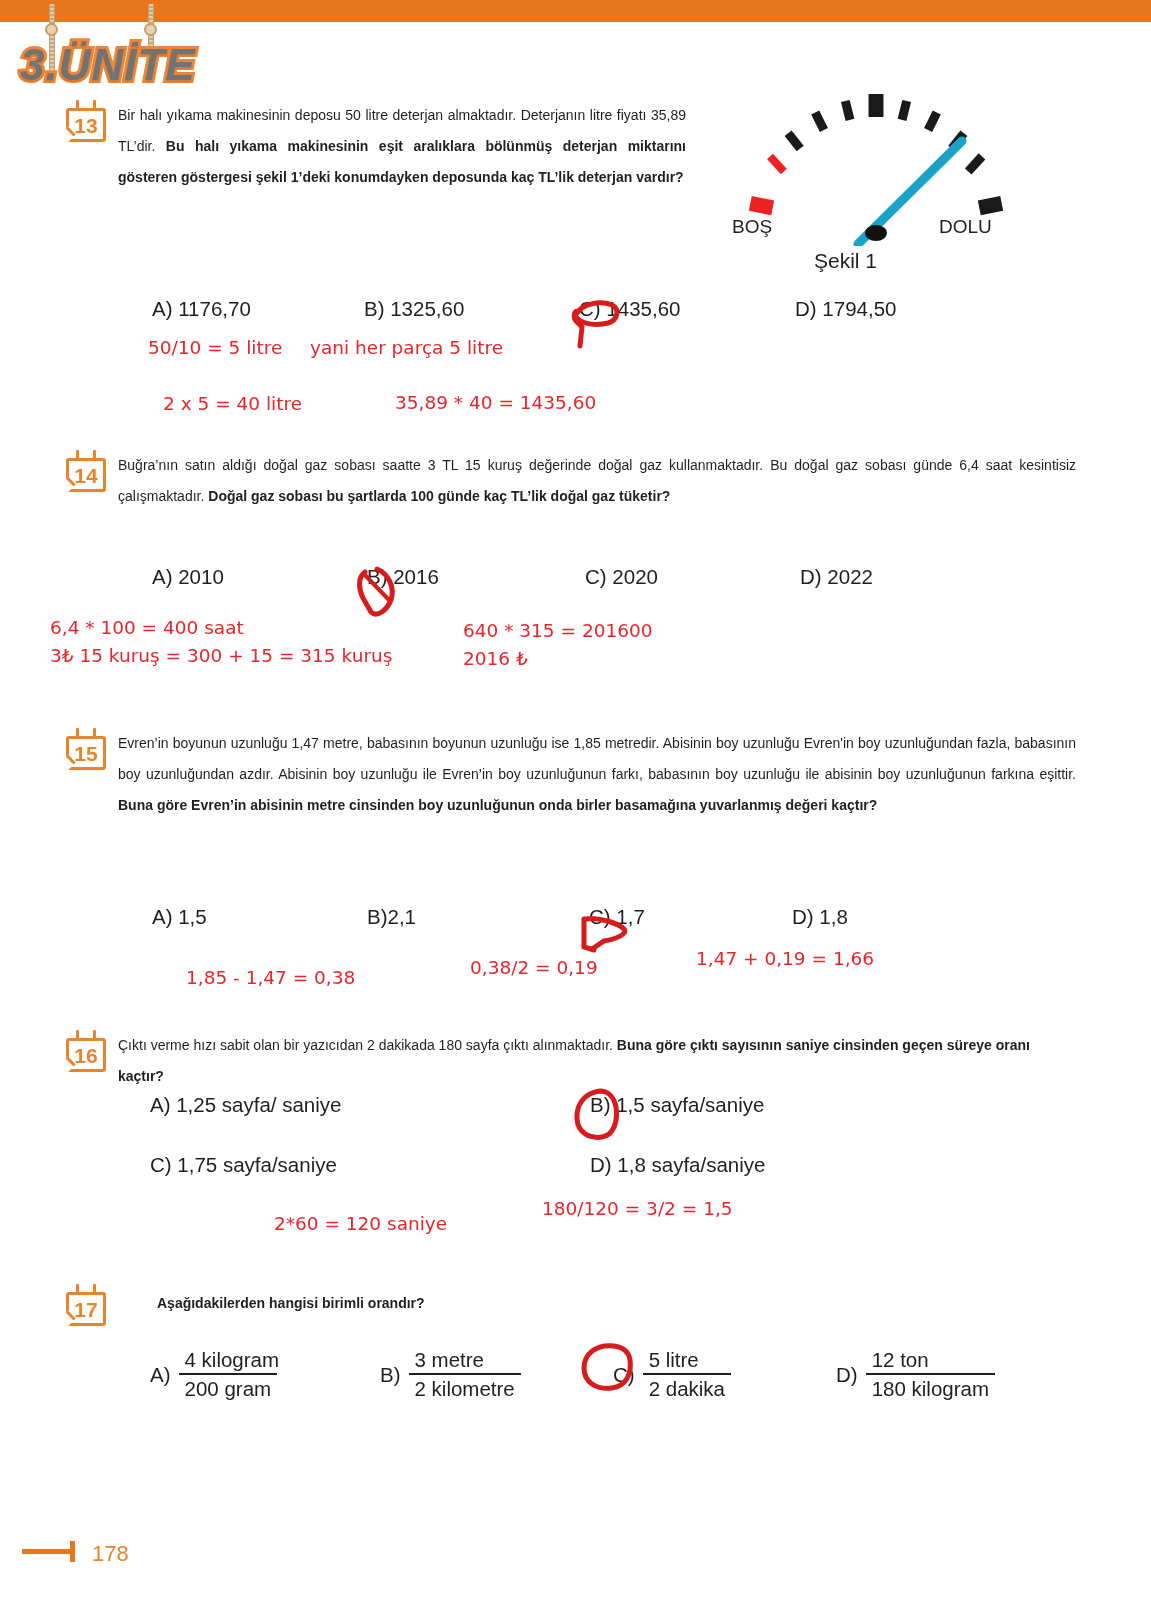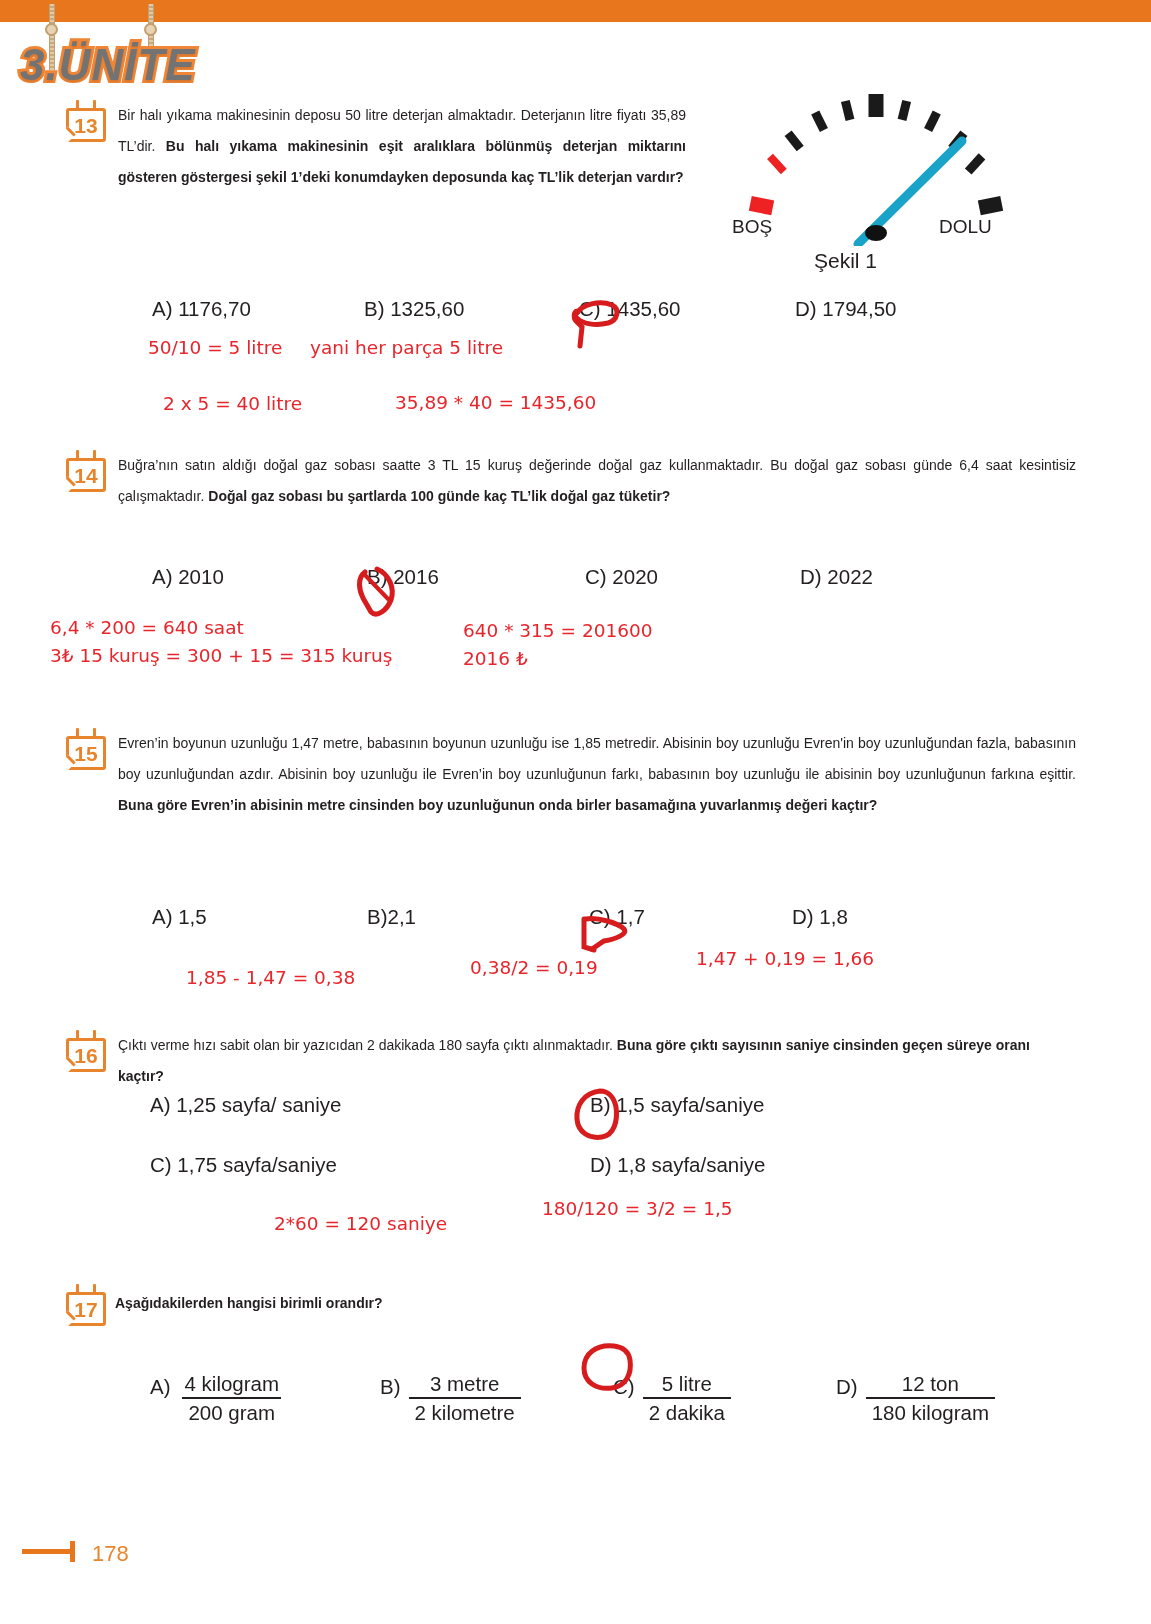--- a/index.html
+++ b/index.html
@@ -130,22 +130,21 @@
   
   .mark { position: absolute; pointer-events: none; }
 
   
   .frac-row { position: absolute; display: flex; align-items: center; font-size: 20.5px; }
   .frac-item { display: flex; align-items: center; margin-right: 18px; }
   .frac-letter { margin-right: 8px; }
   .frac {
     display: inline-flex;
     flex-direction: column;
-    align-items: center;
-    margin-top: 24px;
+    align-items: flex-start;
   }
   .frac .num { padding: 0 6px 1px 6px; }
   .frac .den { padding: 2px 6px 0 6px; border-top: 2px solid #231f20; }
 
   
   .footer-line {
     position: absolute;
     left: 22px; bottom: 70px;
     width: 52px; height: 5px;
     background: #e8761d;
@@ -248,21 +247,21 @@
   <span class="opt" style="width:218px;">B) 2016</span>
   <span class="opt" style="width:215px;">C) 2020</span>
   <span class="opt">D) 2022</span>
 </div>
 
 <svg class="mark" style="left:355px; top:560px;" width="55" height="60">
   <path d="M10 12 C2 18, 4 30, 8 38 L16 52 C22 58, 32 50, 36 40 C40 28, 34 14, 22 9" stroke="#d61c1c" stroke-width="5" fill="none" stroke-linecap="round"></path>
   <path d="M9 14 L34 40" stroke="#d61c1c" stroke-width="4" fill="none" stroke-linecap="round"></path>
 </svg>
 
-<span class="note" style="left:50px; top:617px;">6,4 * 200 = 640 saat</span>
+<span class="note" style="left:50px; top:617px;">6,4 * 100 = 400 saat</span>
 <span class="note" style="left:50px; top:645px;">3₺ 15 kuruş = 300 + 15 = 315 kuruş</span>
 <span class="note" style="left:463px; top:620px;">640 * 315 = 201600</span>
 <span class="note" style="left:463px; top:648px;">2016 ₺</span>
 
 <div class="q-block" style="left:66px; top:728px; width:1010px;">
   <div class="q-badge" style="left:0; top:8px;">
     <span>15</span>
     <span class="notch"></span>
   </div>
   <div class="q-text" style="margin-left:52px;">
@@ -307,21 +306,21 @@
   <span class="opt">D) 1,8 sayfa/saniye</span>
 </div>
 
 <svg class="mark" style="left:572px; top:1085px;" width="58" height="62">
   <path d="M28 6 C12 8, 4 20, 5 34 C6 48, 18 54, 30 52 C42 50, 46 36, 44 22 C42 12, 36 6, 28 6 Z" stroke="#d61c1c" stroke-width="5" fill="none" stroke-linejoin="round"></path>
 </svg>
 
 <span class="note" style="left:274px; top:1213px;">2*60 = 120 saniye</span>
 <span class="note" style="left:542px; top:1198px;">180/120 = 3/2 = 1,5</span>
 
-<div class="q-block" style="left:66px; top:1288px; width:1010px;">
+<div class="q-block" style="left:66px; top:1288px; width:1010px;padding-left:42px;">
   <div class="q-badge" style="left:0; top:4px;">
     <span>17</span>
     <span class="notch"></span>
   </div>
   <div class="q-text" style="margin-left:49px; text-align:left;">
     <b>Aşağıdakilerden hangisi birimli orandır?</b>
   </div>
 </div>
 
 <div class="frac-row" style="left:150px; top:1348px; width:880px;">

